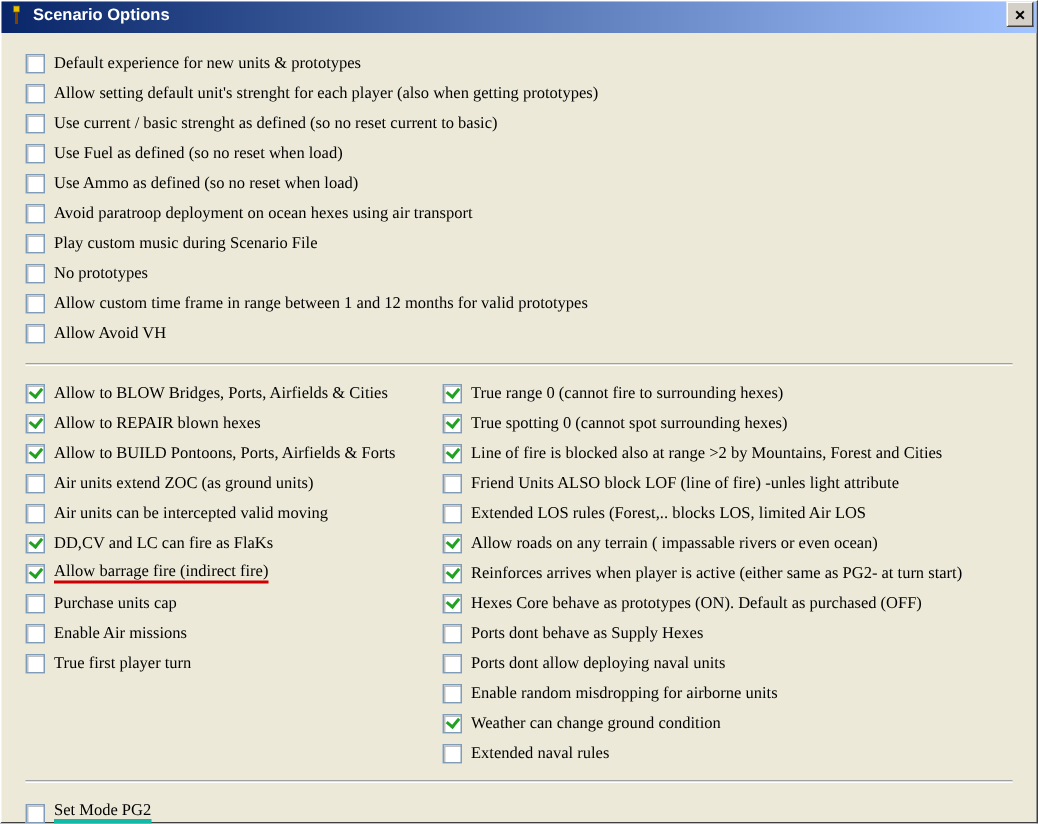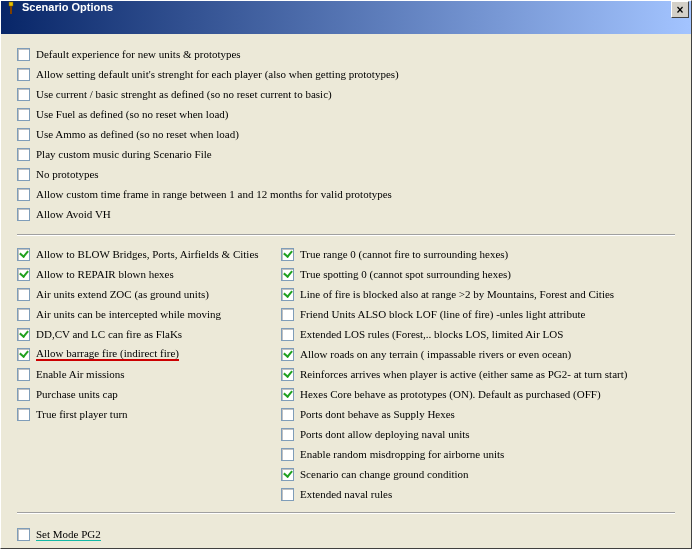--- a/index.html
+++ b/index.html
@@ -22,21 +22,22 @@
     border-right: 1px solid #404040;
     border-bottom: 1px solid #404040;
     background: #ece9d8;
     display: flex;
     flex-direction: column;
   }
   .titlebar {
     background: linear-gradient(to right, #082668, #a3c4ff);
     height: 19px;
     display: flex;
-    padding: 0 2px 16px 3px;
+    align-items: center;
+    padding: 0 2px 4px 3px;
     color: #fff;
     font-weight: bold;
     font-size: 11px;
   }
   .titlebar .icon {
     width: 14px;
     height: 14px;
     margin-right: 4px;
     display: inline-flex;
     align-items: center;
@@ -102,21 +103,21 @@
   }
   .hr {
     border: none;
     border-top: 1px solid #a0a0a0;
     border-bottom: 1px solid #fff;
     margin: 4px 0 8px 0;
     height: 0;
   }
   .twocol {
     display: flex;
-    gap: 4px;
+    gap: 18px;
   }
   .col-left {
     width: 260px;
     flex: 0 0 auto;
   }
   .col-right {
     flex: 1;
   }
   .highlight {
     display: inline-block;
@@ -124,21 +125,21 @@
     border-bottom: 2px solid #cc0000;
     padding-bottom: 0px;
   }
   .setmode-row {
     display: flex;
     align-items: center;
     height: 20px;
     margin-top: 2px;
   }
   .setmode-label {
-    border-bottom: 1px solid #14b8a6;
+    border-bottom: 4px solid #14b8a6;
     padding-bottom: 0px;
   }
   .button-bar {
     display: flex;
     justify-content: flex-end;
     gap: 10px;
     padding: 8px 10px 10px 0;
   }
 </style>
 </head>
@@ -177,20 +178,24 @@
         <div class="checkrow">
           <span class="checkbox"></span>
           <span class="label">Use Fuel as defined (so no reset when load)</span>
         </div>
         <div class="checkrow">
           <span class="checkbox"></span>
           <span class="label">Use Ammo as defined (so no reset when load)</span>
         </div>
         <div class="checkrow">
           <span class="checkbox"></span>
+          <span class="label">Avoid paratroop deployment on ocean hexes using air transport</span>
+        </div>
+        <div class="checkrow">
+          <span class="checkbox"></span>
           <span class="label">Play custom music during Scenario File</span>
         </div>
         <div class="checkrow">
           <span class="checkbox"></span>
           <span class="label">No prototypes</span>
         </div>
         <div class="checkrow">
           <span class="checkbox"></span>
           <span class="label">Allow custom time frame in range between 1 and 12 months for valid prototypes</span>
         </div>
@@ -206,45 +211,49 @@
       <div class="col-left" id="colLeft">
           <div class="checkrow">
             <span class="checkbox checked"></span>
             <span class="label">Allow to BLOW Bridges, Ports, Airfields &amp; Cities</span>
           </div>
           <div class="checkrow">
             <span class="checkbox checked"></span>
             <span class="label">Allow to REPAIR blown hexes</span>
           </div>
           <div class="checkrow">
+            <span class="checkbox checked"></span>
+            <span class="label">Allow to BUILD Pontoons, Ports, Airfields &amp; Forts</span>
+          </div>
+          <div class="checkrow">
             <span class="checkbox"></span>
             <span class="label">Air units extend ZOC (as ground units)</span>
           </div>
           <div class="checkrow">
             <span class="checkbox"></span>
-            <span class="label">Air units can be intercepted while moving</span>
+            <span class="label">Air units can be intercepted valid moving</span>
           </div>
           <div class="checkrow">
             <span class="checkbox checked"></span>
             <span class="label">DD,CV and LC can fire as FlaKs</span>
           </div>
           <div class="checkrow">
             <span class="checkbox checked"></span>
             <span class="label"><span class="highlight">Allow barrage fire (indirect fire)</span></span>
           </div>
           <div class="checkrow">
             <span class="checkbox"></span>
+            <span class="label">Purchase units cap</span>
+          </div>
+          <div class="checkrow">
+            <span class="checkbox"></span>
             <span class="label">Enable Air missions</span>
           </div>
           <div class="checkrow">
             <span class="checkbox"></span>
-            <span class="label">Purchase units cap</span>
-          </div>
-          <div class="checkrow">
-            <span class="checkbox"></span>
             <span class="label">True first player turn</span>
           </div>
         </div>
       <div class="col-right" id="colRight">
           <div class="checkrow">
             <span class="checkbox checked"></span>
             <span class="label">True range 0 (cannot fire to surrounding hexes)</span>
           </div>
           <div class="checkrow">
             <span class="checkbox checked"></span>
@@ -281,21 +290,21 @@
           <div class="checkrow">
             <span class="checkbox"></span>
             <span class="label">Ports dont allow deploying naval units</span>
           </div>
           <div class="checkrow">
             <span class="checkbox"></span>
             <span class="label">Enable random misdropping for airborne units</span>
           </div>
           <div class="checkrow">
             <span class="checkbox checked"></span>
-            <span class="label">Scenario can change ground condition</span>
+            <span class="label">Weather can change ground condition</span>
           </div>
           <div class="checkrow">
             <span class="checkbox"></span>
             <span class="label">Extended naval rules</span>
           </div>
         </div>
     </div>
 
     <hr class="hr" style="margin-top:8px;">
 

